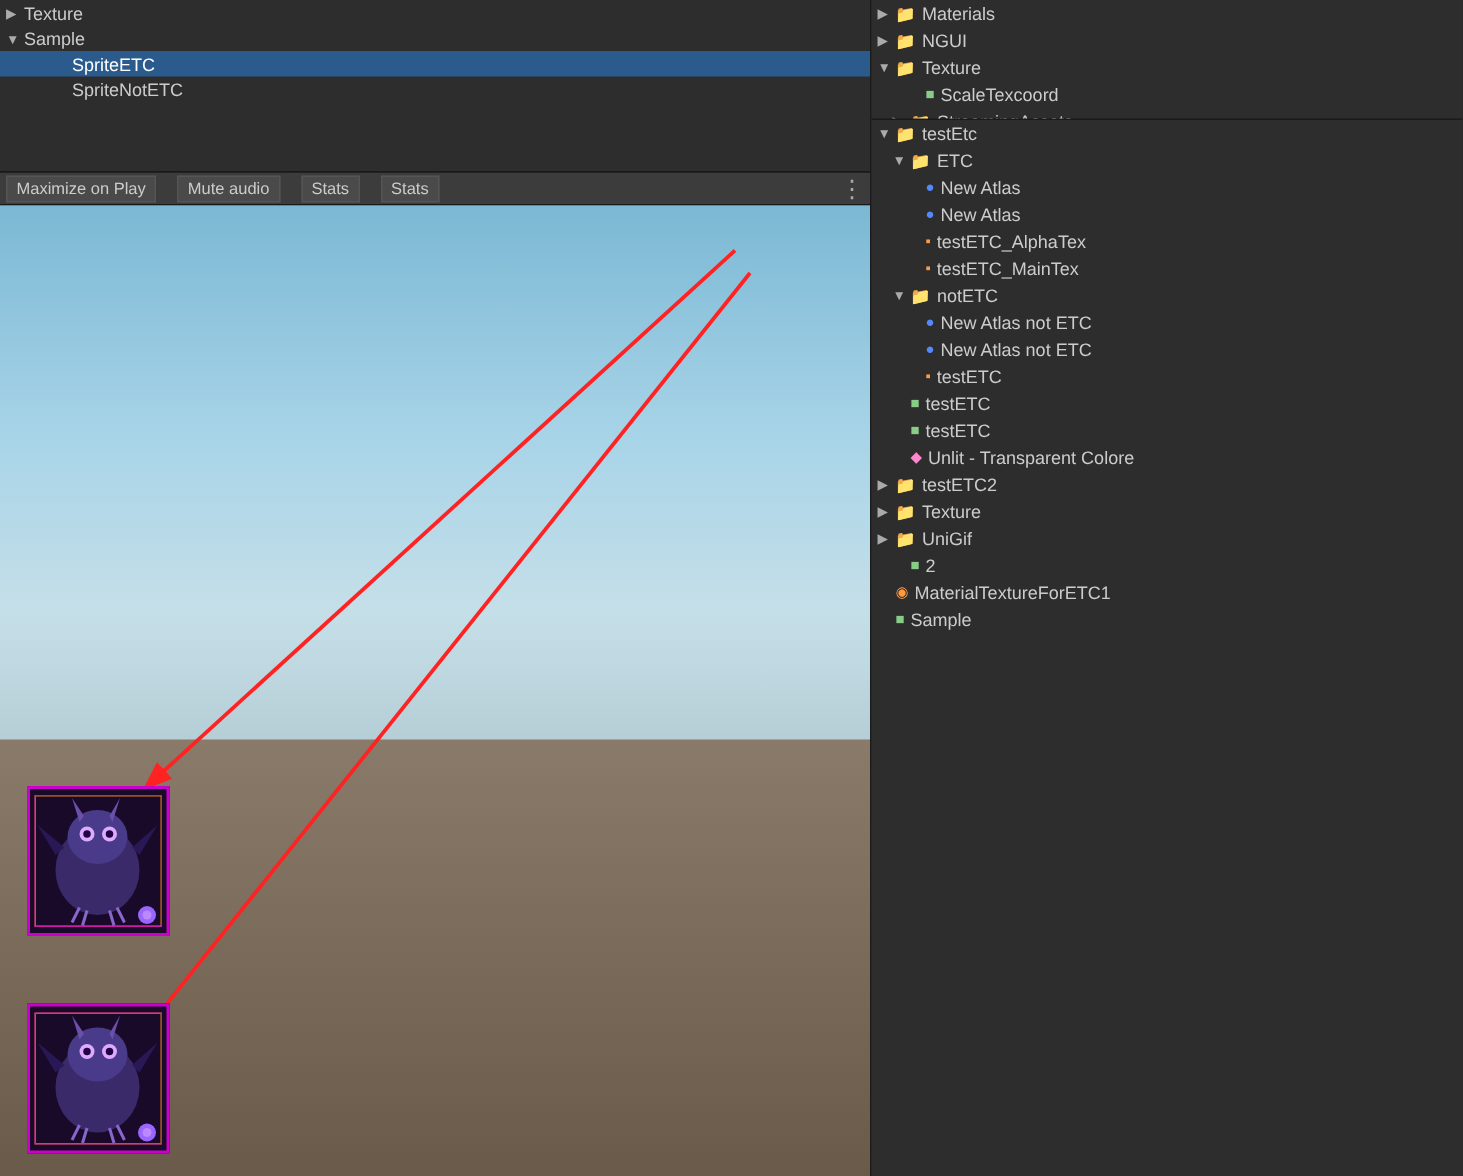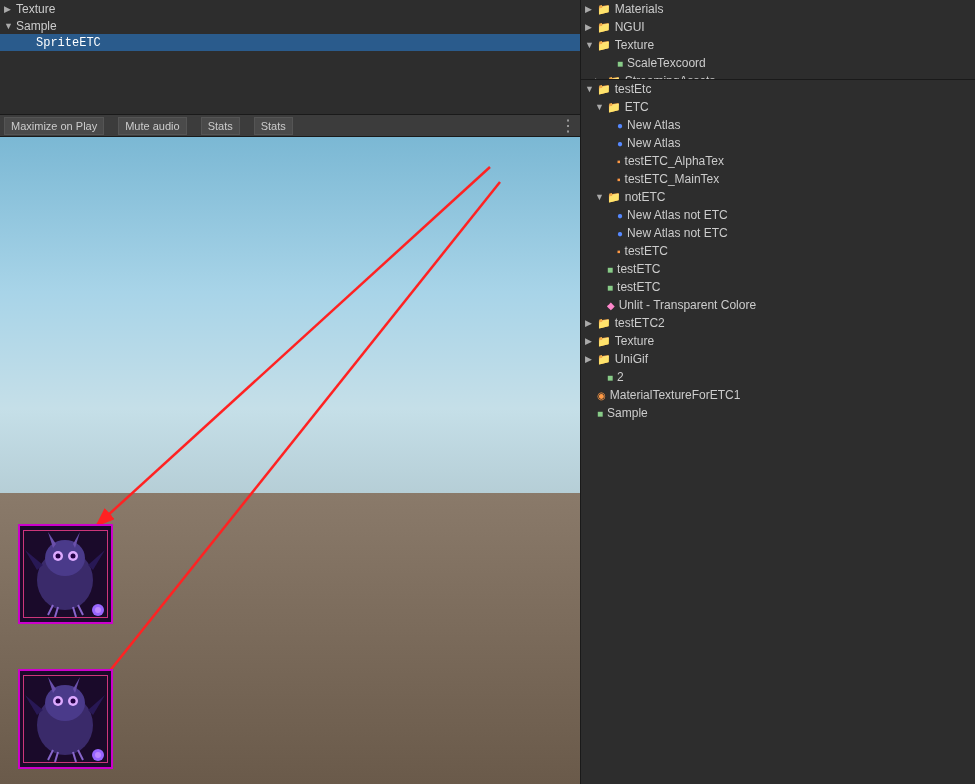--- a/index.html
+++ b/index.html
@@ -185,40 +185,44 @@
       padding: 1px 4px;
       font-size: 12px;
       color: #ccc;
       cursor: pointer;
       height: 17px;
       display: flex;
       align-items: center;
       gap: 4px;
     }
     .hier-item.selected { background: #2a5b8c; color: #fff; }
-    .hier-item.indent2 { padding-left: 24px; font-family: Liberation Mono, monospace; }
+    .hier-item.indent2 { padding-left: 36px; }
 
   </style>
 </head>
 <body>
 
 <div class="scene-panel">
 
   <div class="hierarchy-bar">
     <div class="hier-item">
       <span class="arrow-expand">▶</span>
       <span>Texture</span>
     </div>
     <div class="hier-item">
       <span class="arrow-expand">▼</span>
       <span>Sample</span>
     </div>
     <div class="hier-item indent2 selected">
       <span class="arrow-expand"></span>
       <span>SpriteETC</span>
+    </div>
+    <div class="hier-item indent2">
+      <span class="arrow-expand"></span>
+      <span>SpriteNotETC</span>
     </div>
   </div>
 
   <div class="game-toolbar">
     <button class="toolbar-btn">Maximize on Play</button>
     <button class="toolbar-btn">Mute audio</button>
     <button class="toolbar-btn">Stats</button>
     <button class="toolbar-btn">Stats</button>
     <span class="toolbar-spacer"></span>
     <span class="toolbar-dots">⋮</span>

